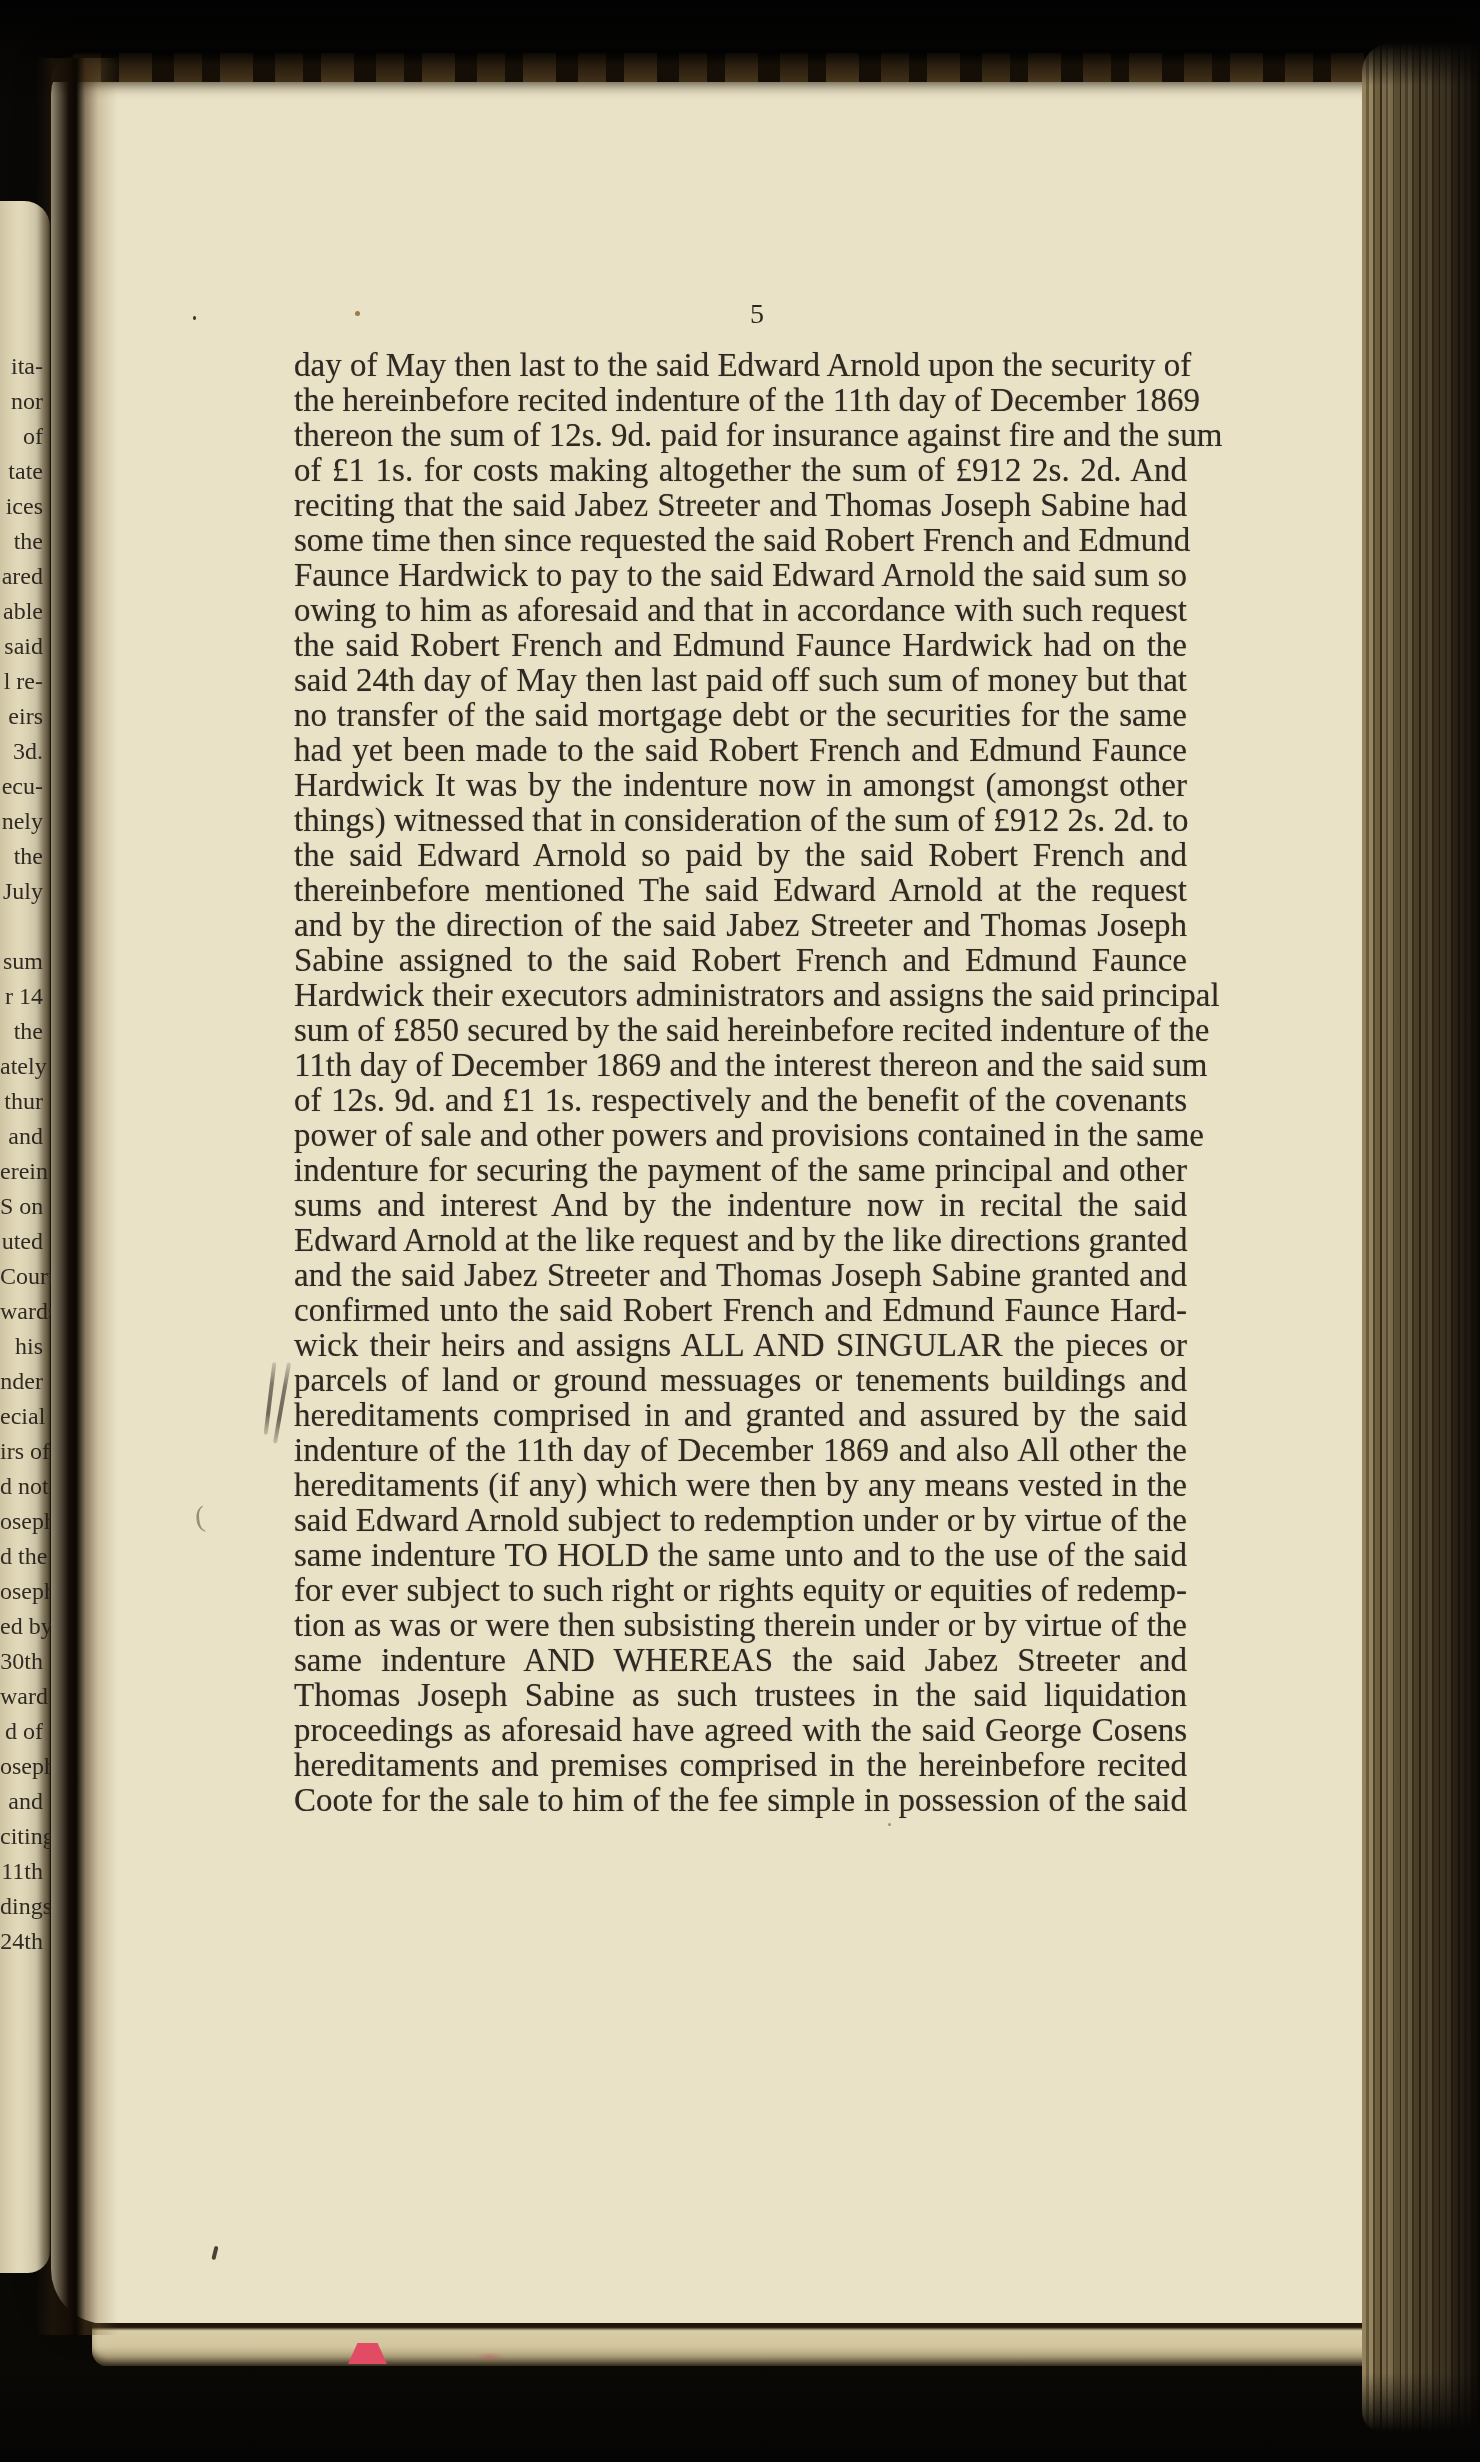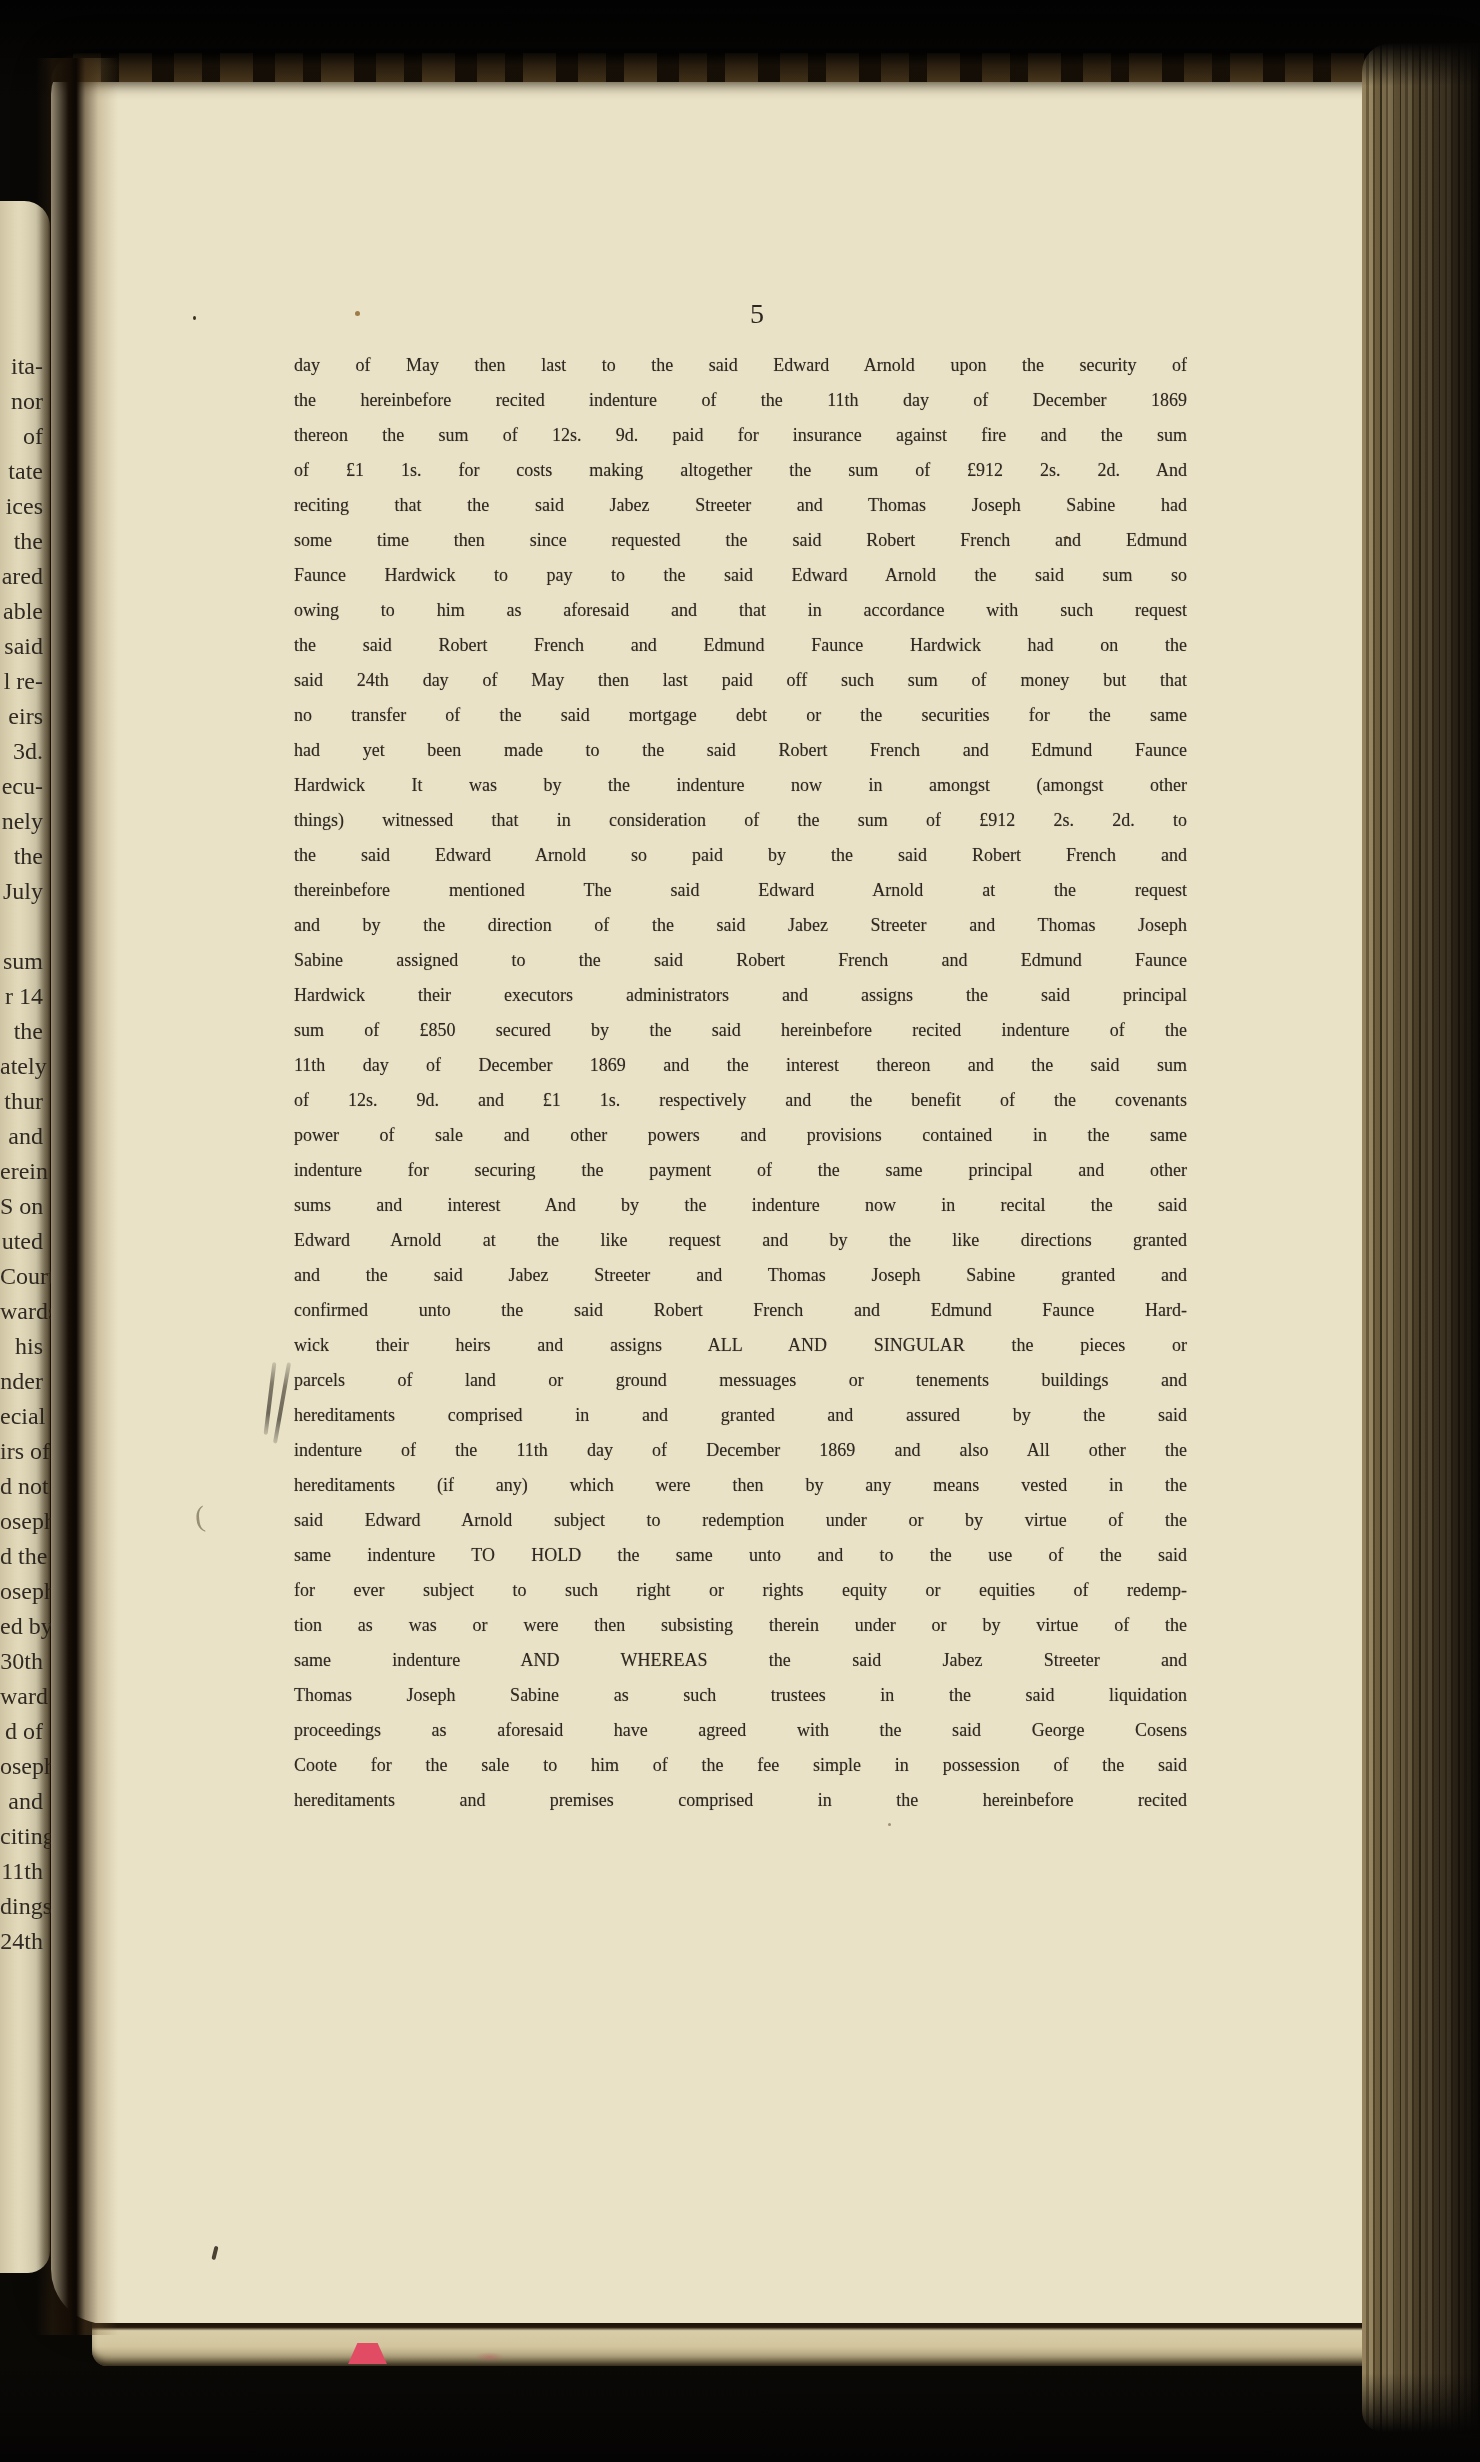--- a/index.html
+++ b/index.html
@@ -72,21 +72,21 @@
     position:absolute;left:475px;top:2352px;width:29px;height:10.2px;
     background:radial-gradient(rgba(205,60,85,.3),transparent 70%);
   }
   
   .page-number{
     position:absolute;left:721px;top:298px;width:72px;
     text-align:center;font-size:28px;color:#2c2620;
   }
   .text-block{
     position:absolute;left:294px;top:348px;width:893px;
-    font-size:18px;color:#2f2923;
+    font-size:33px;color:#2f2923;
     text-shadow:0 0 0.9px rgba(55,45,32,.45);
   }
   .text-block div{
     height:35px;line-height:35px;
     text-align:justify;text-align-last:justify;
     white-space:nowrap;
   }
   
   .pencil-mark{position:absolute;left:261px;top:1362px;width:34px;height:82px;}
   .pencil-mark span{
@@ -214,22 +214,22 @@
       <div class="text-line">hereditaments comprised in and granted and assured by the said</div>
       <div class="text-line">indenture of the 11th day of December 1869 and also All other the</div>
       <div class="text-line">hereditaments (if any) which were then by any means vested in the</div>
       <div class="text-line">said Edward Arnold subject to redemption under or by virtue of the</div>
       <div class="text-line">same indenture TO HOLD the same unto and to the use of the said</div>
       <div class="text-line">for ever subject to such right or rights equity or equities of redemp-</div>
       <div class="text-line">tion as was or were then subsisting therein under or by virtue of the</div>
       <div class="text-line">same indenture  AND WHEREAS the said Jabez Streeter and</div>
       <div class="text-line">Thomas Joseph Sabine as such trustees in the said liquidation</div>
       <div class="text-line">proceedings as aforesaid have agreed with the said George Cosens</div>
+      <div class="text-line">hereditaments and premises comprised in the hereinbefore recited</div>
       <div class="text-line">Coote for the sale to him of the fee simple in possession of the said</div>
-      <div class="text-line">hereditaments and premises comprised in the hereinbefore recited</div>
     </div>
 
   <div class="pencil-mark">
     <span></span>
     <span></span>
   </div>
   <div class="paren-mark">(</div>
   <div class="tick-mark"></div>
 
   <div class="speck s1"></div>

